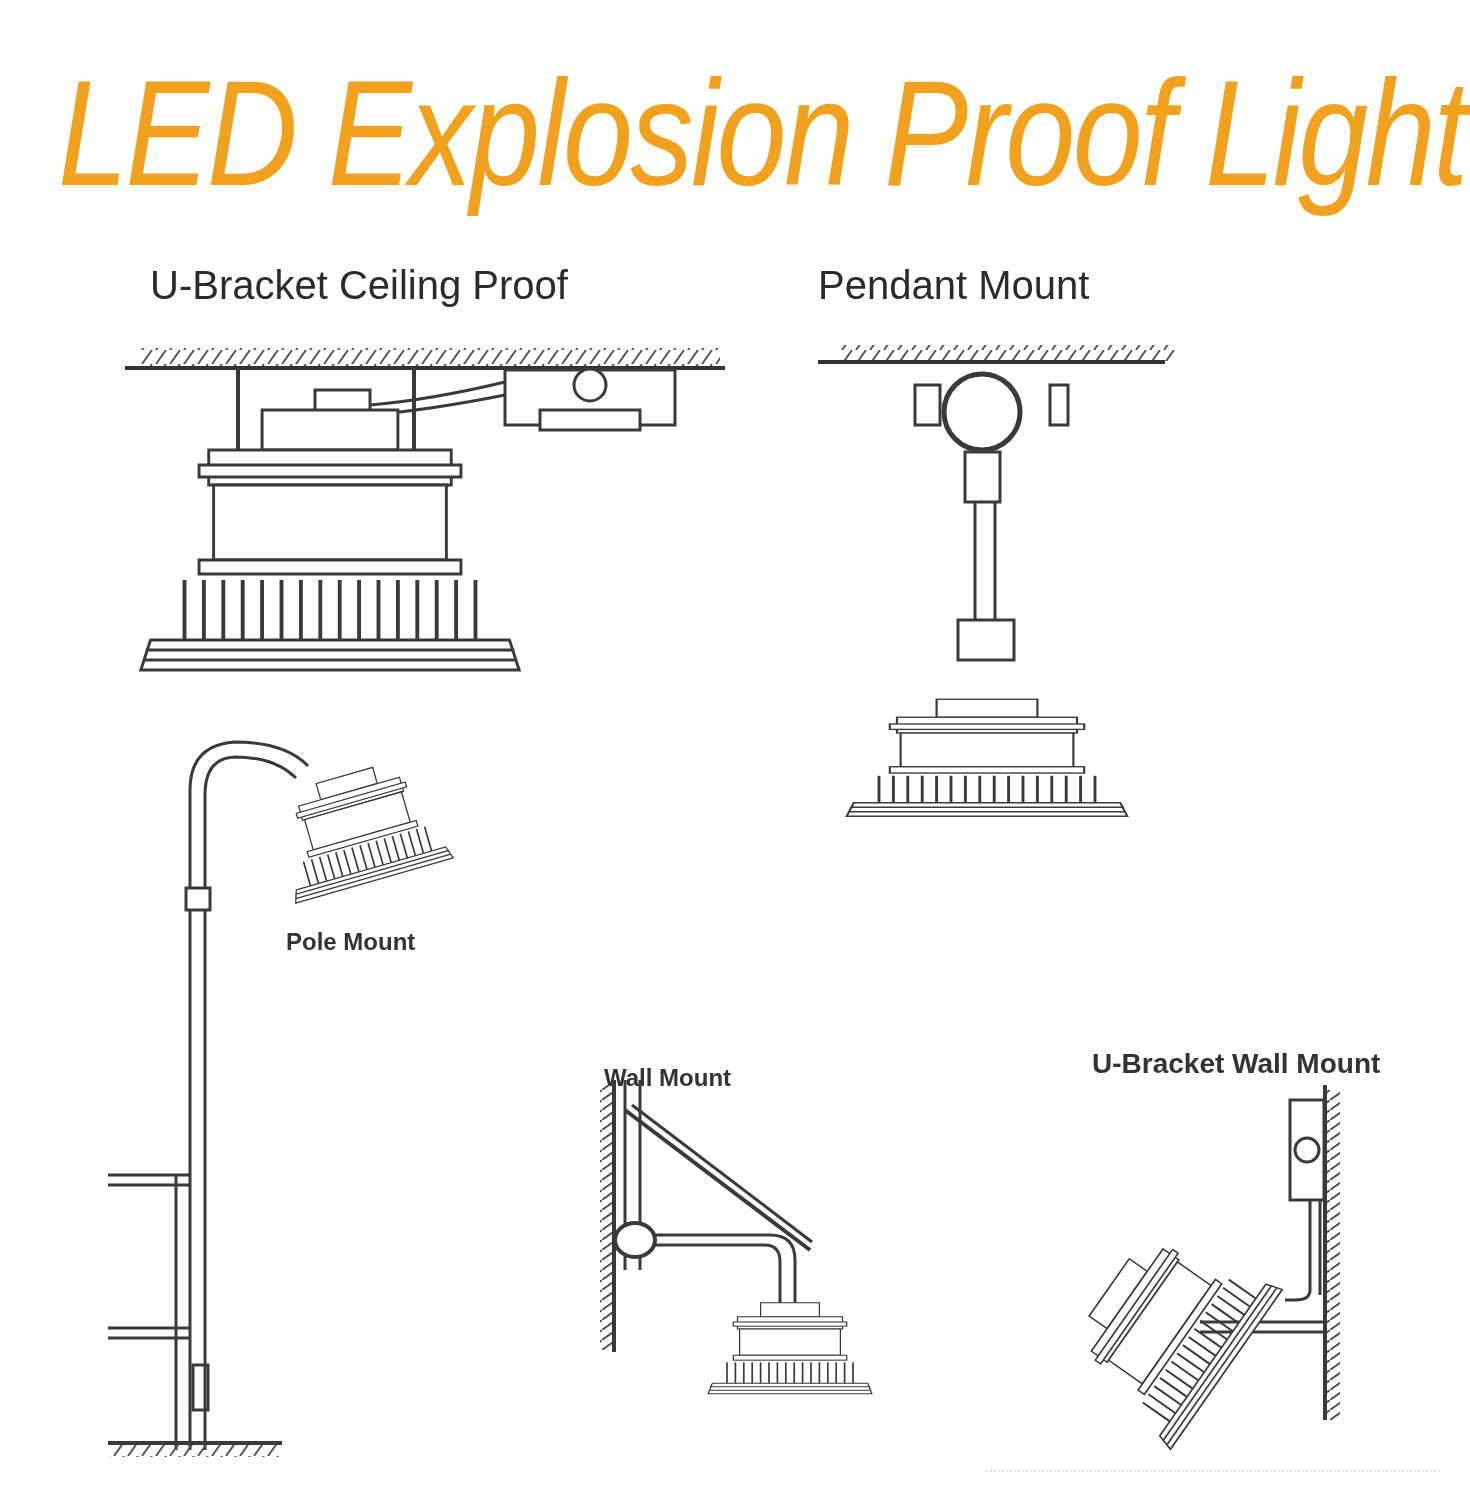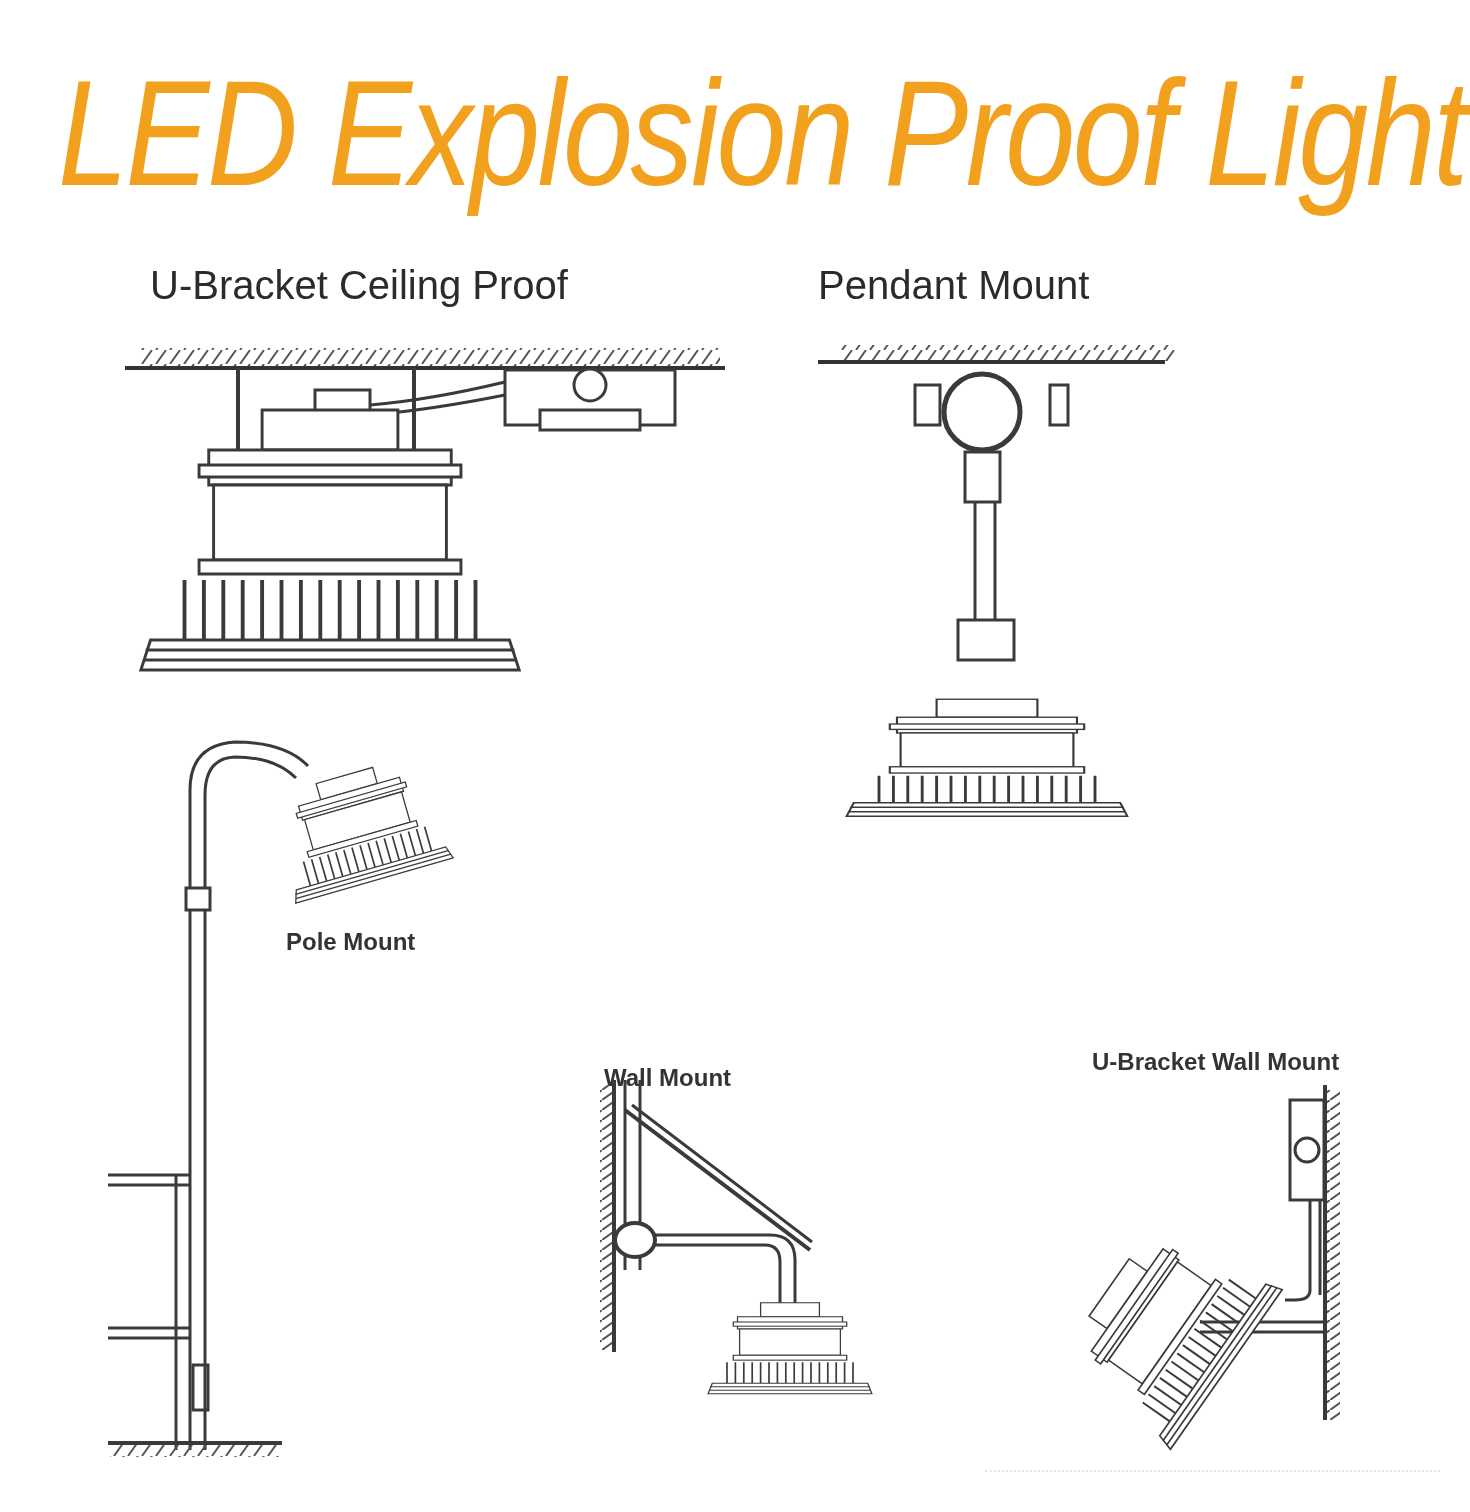--- a/index.html
+++ b/index.html
@@ -8,21 +8,21 @@
     position:absolute; left:58px; top:48px; width:1400px;
     font-family:"Liberation Sans", sans-serif; font-style:italic; font-weight:400;
     font-size:150px; line-height:170px; color:#f2a11f; letter-spacing:-3px;
     transform:scaleX(0.84); transform-origin:left top; white-space:nowrap;
   }
   .label { position:absolute; color:#2b2b2b; font-family:"Liberation Sans", sans-serif; white-space:nowrap; }
   .lbl-ceiling { left:150px; top:263px; font-size:40px; }
   .lbl-pendant { left:818px; top:263px; font-size:40px; }
   .lbl-pole { left:286px; top:928px; font-size:24px; font-weight:700; color:#333; }
   .lbl-wall { left:604px; top:1044px; font-size:24px; font-weight:700; color:#333;margin-top:20px; }
-  .lbl-ubwall { left:1092px; top:1048px; font-size:24px; font-weight:700; color:#333; }
+  .lbl-ubwall { left:1092px; top:1048px; font-size:28px; font-weight:700; color:#333; }
   svg.draw { position:absolute; left:0; top:0; }
   .dots { position:absolute; left:985px; top:1470px; width:455px; border-top:2px dotted #e3e3e3; }
 </style>
 </head>
 <body>
 
 <div class="title">LED Explosion Proof Light</div>
 
 <div class="label lbl-ceiling">U-Bracket Ceiling Proof</div>
 <div class="label lbl-pendant">Pendant Mount</div>

